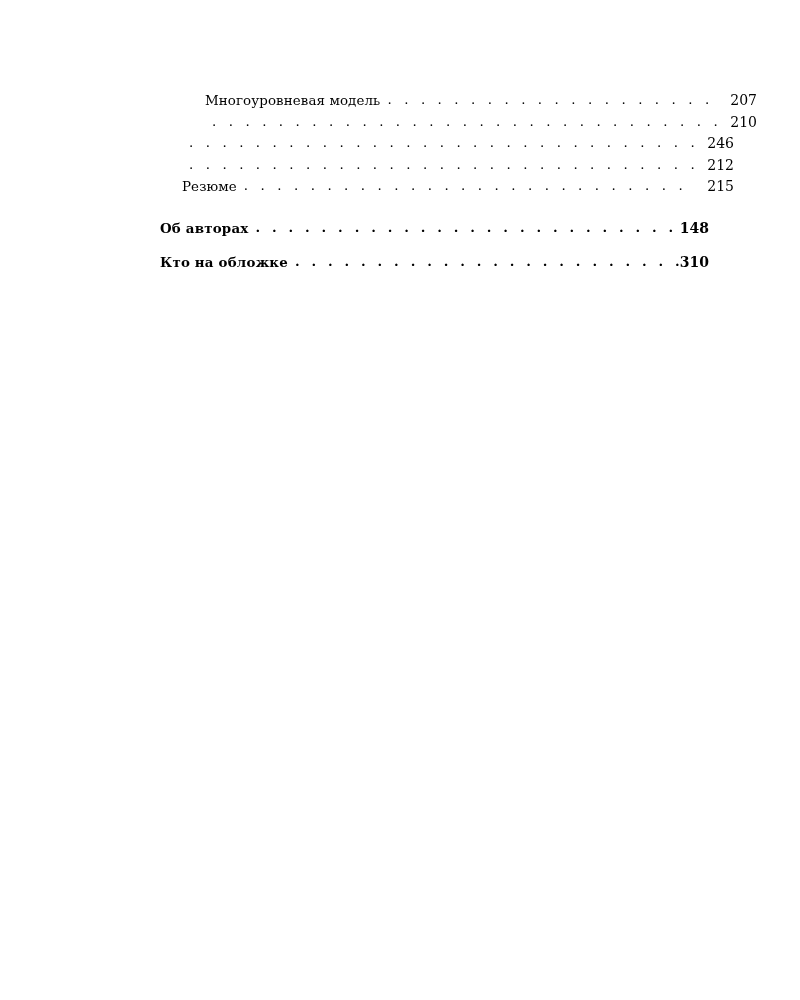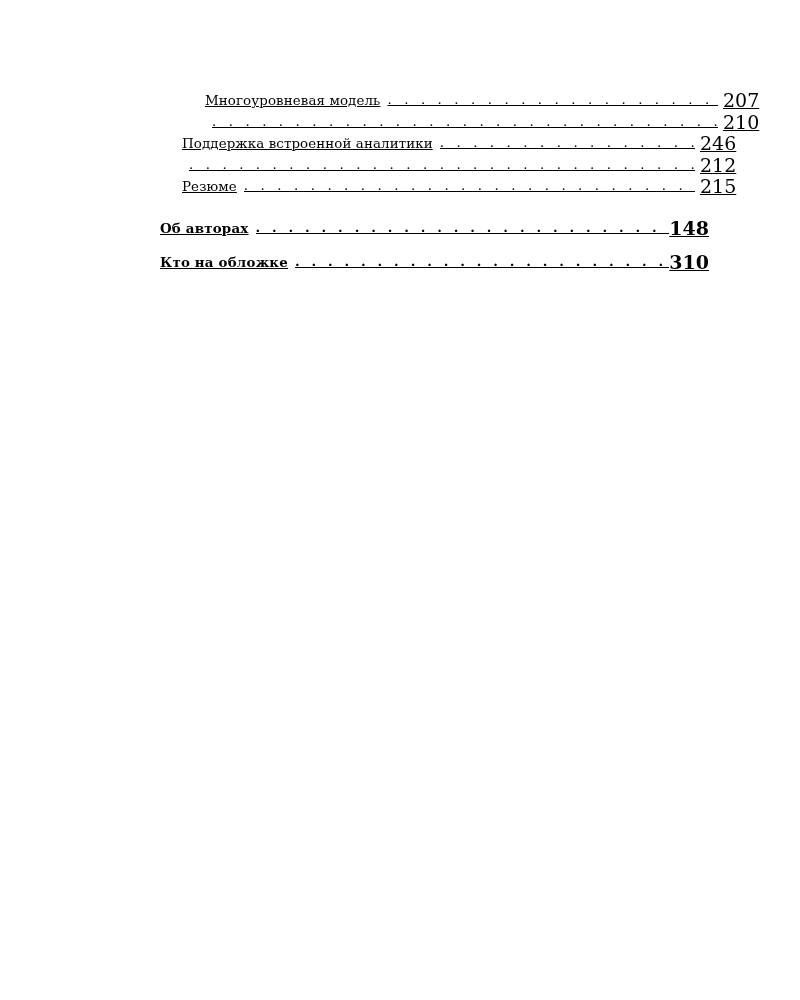--- a/index.html
+++ b/index.html
@@ -28,40 +28,39 @@
     top: 90px;
     width: 552px;
   }
   .entry {
     display: flex;
     align-items: flex-start;
     width: 100%;
     font-size: 13.4px;
     line-height: 21.5px;
     white-space: nowrap;
-    text-decoration: underline;
   }
   .entry .label {
     flex: 0 0 auto;
     letter-spacing: 0.1px;
   }
   .entry .leader {
     flex: 1 1 auto;
     overflow: hidden;
     white-space: nowrap;
     margin: 0 5px 0 7px;
     font-size: 13.4px;
     letter-spacing: 4.1px;
     color: #000;
     transform: translateY(-1px);
   }
   .entry .page-num {
     flex: 0 0 auto;
     text-align: right;
-    font-size: 19px;
+    font-size: 14px;
   }
 
   
   .lvl-0 { padding-left: 0px; }
   .lvl-1 { padding-left: 22px; }
   .lvl-2 { padding-left: 45px; }
 
   
   .entry.bold .label,
   .entry.bold .page-num,
@@ -88,21 +87,20 @@
       <span class="leader">. . . . . . . . . . . . . . . . . . . . . . . . . . . . . . . . . . . . . . . . . . . . . . . . . . . . . . . . . . . . . .</span>
       <span class="page-num num-col">207</span>
     </div>
 
     <div class="entry lvl-2">
       <span class="leader">. . . . . . . . . . . . . . . . . . . . . . . . . . . . . . . . . . . . . . . . . . . . . . . . . . . . . . . . . . . . . .</span>
       <span class="page-num num-col">210</span>
     </div>
 
     <div class="entry lvl-1">
-      <span class="label">Поддержка встроенной аналитики</span>
       <span class="leader">. . . . . . . . . . . . . . . . . . . . . . . . . . . . . . . . . . . . . . . . . . . . . . . . . . . . . . . . . . . . . .</span>
       <span class="page-num num-col">246</span>
     </div>
 
     <div class="entry lvl-1">
       <span class="leader">. . . . . . . . . . . . . . . . . . . . . . . . . . . . . . . . . . . . . . . . . . . . . . . . . . . . . . . . . . . . . .</span>
       <span class="page-num num-col">212</span>
     </div>
 
     <div class="entry lvl-1">

